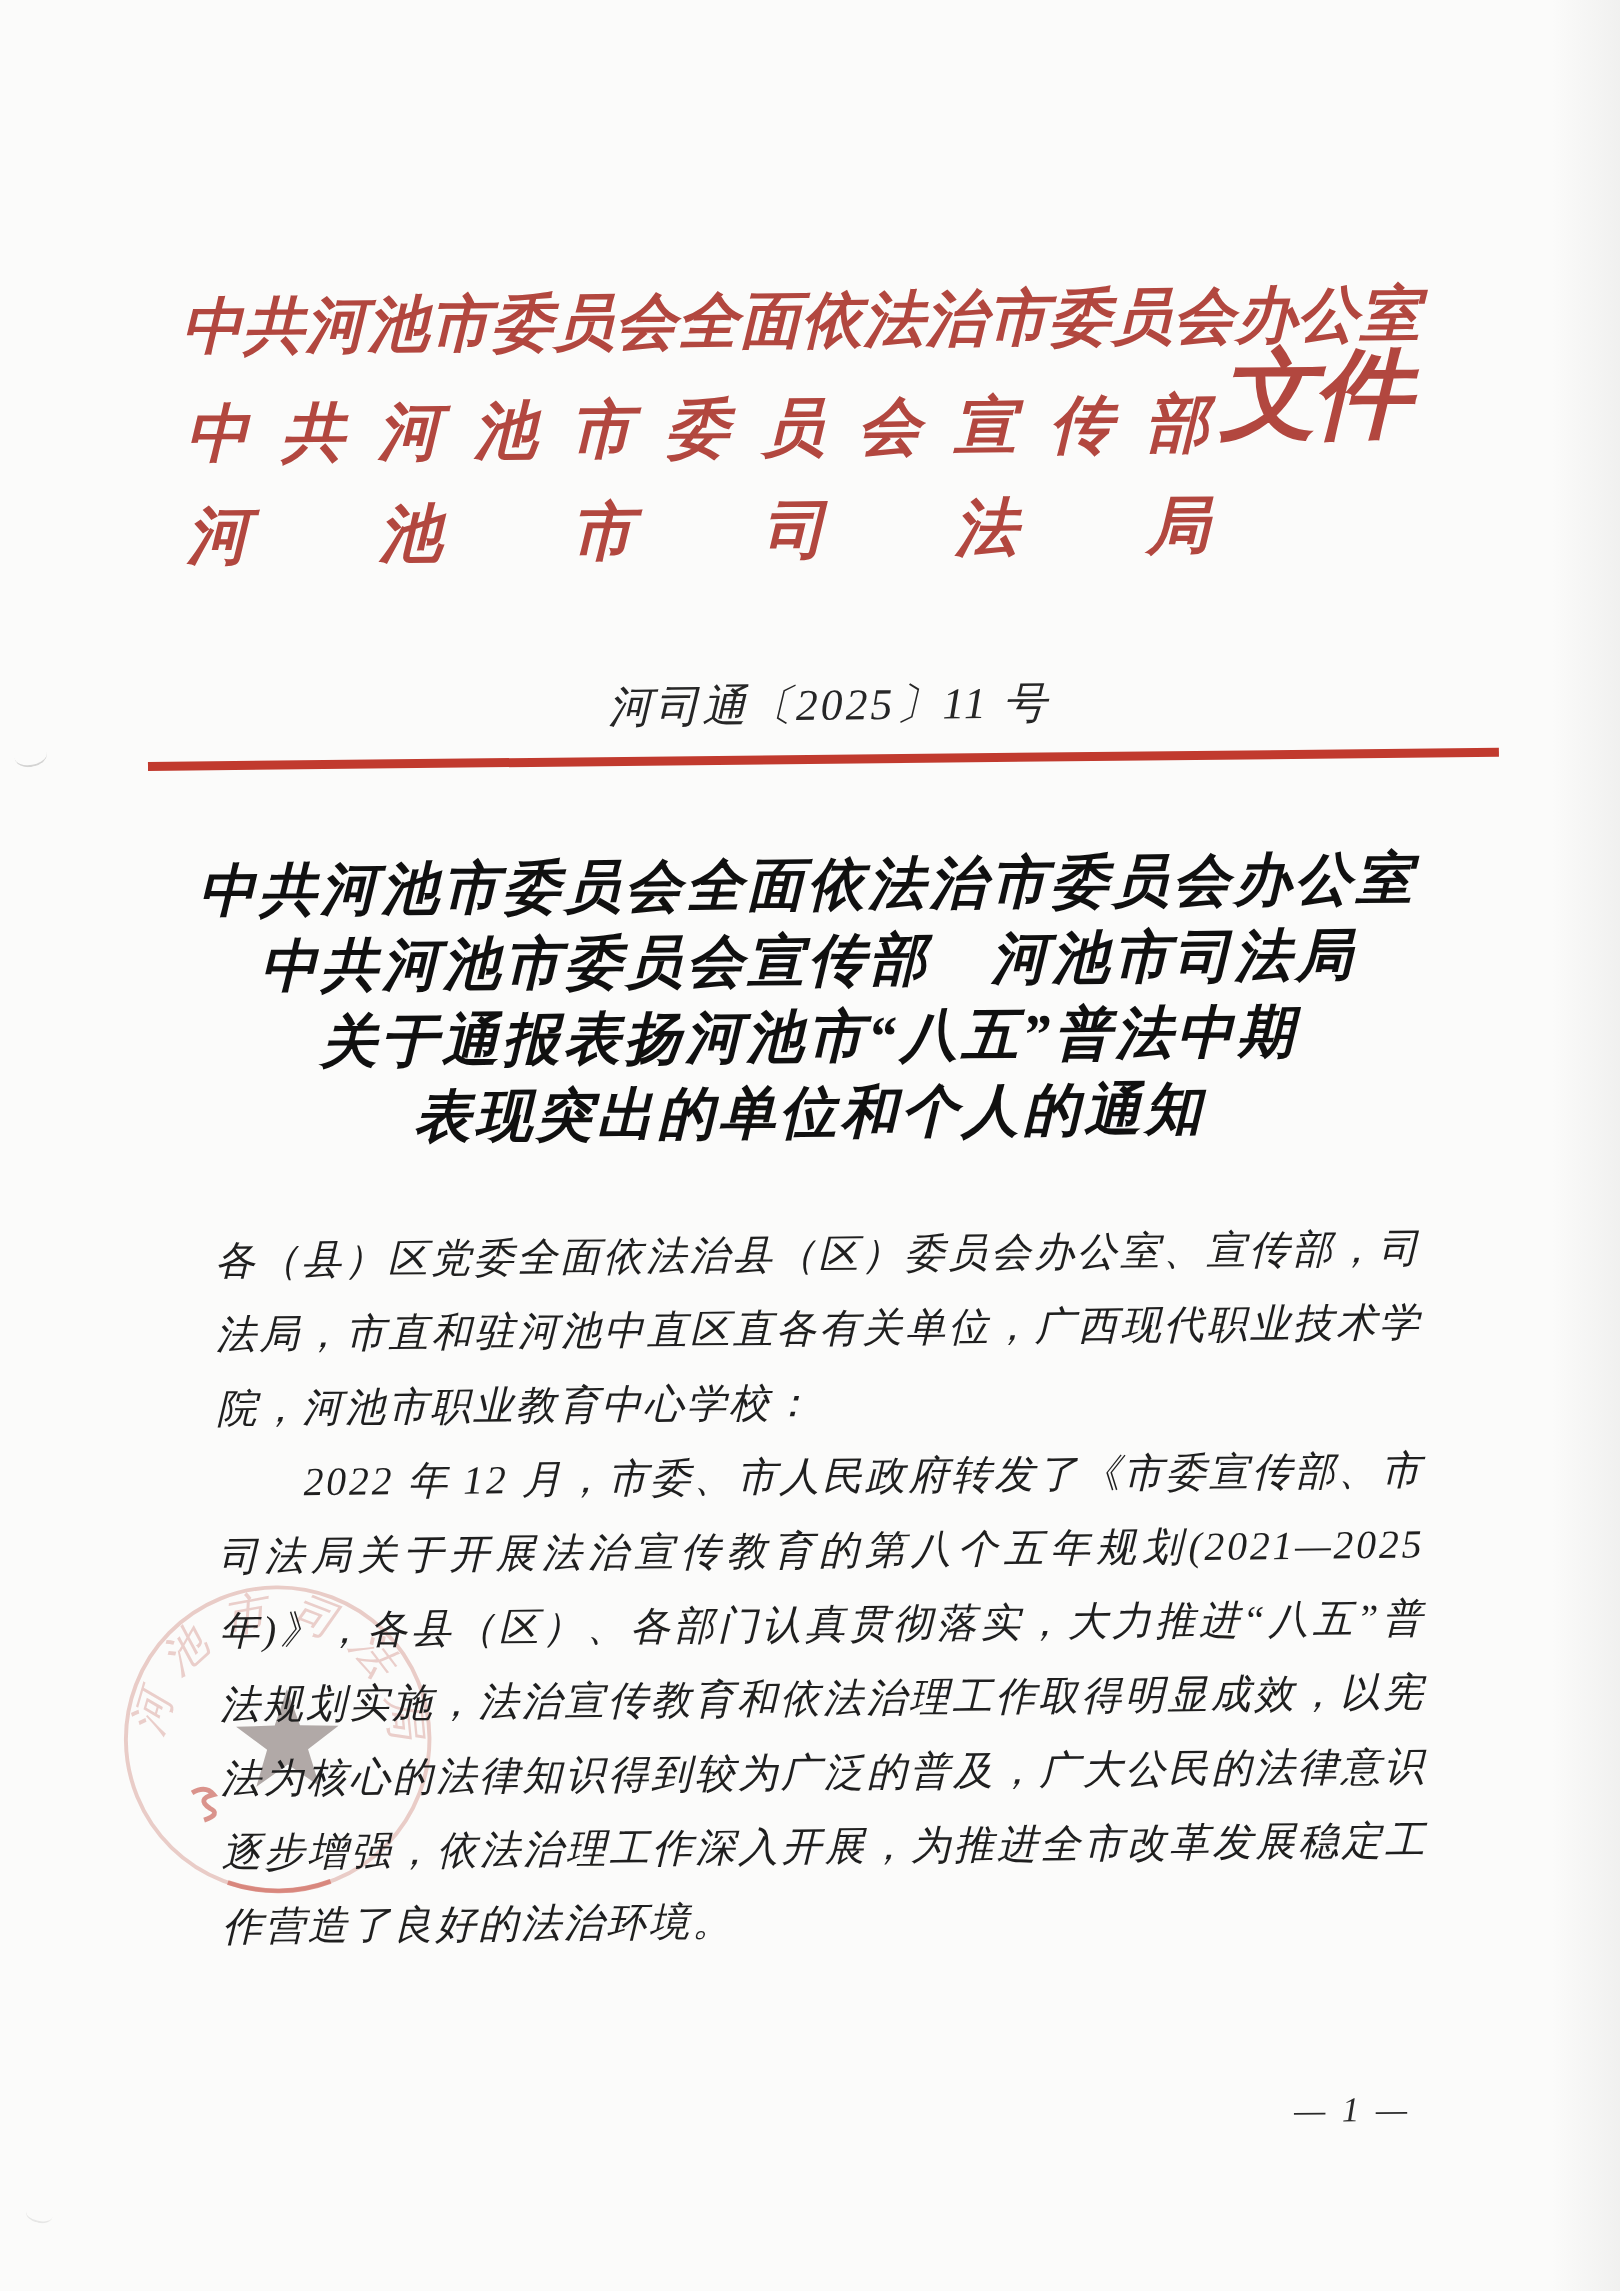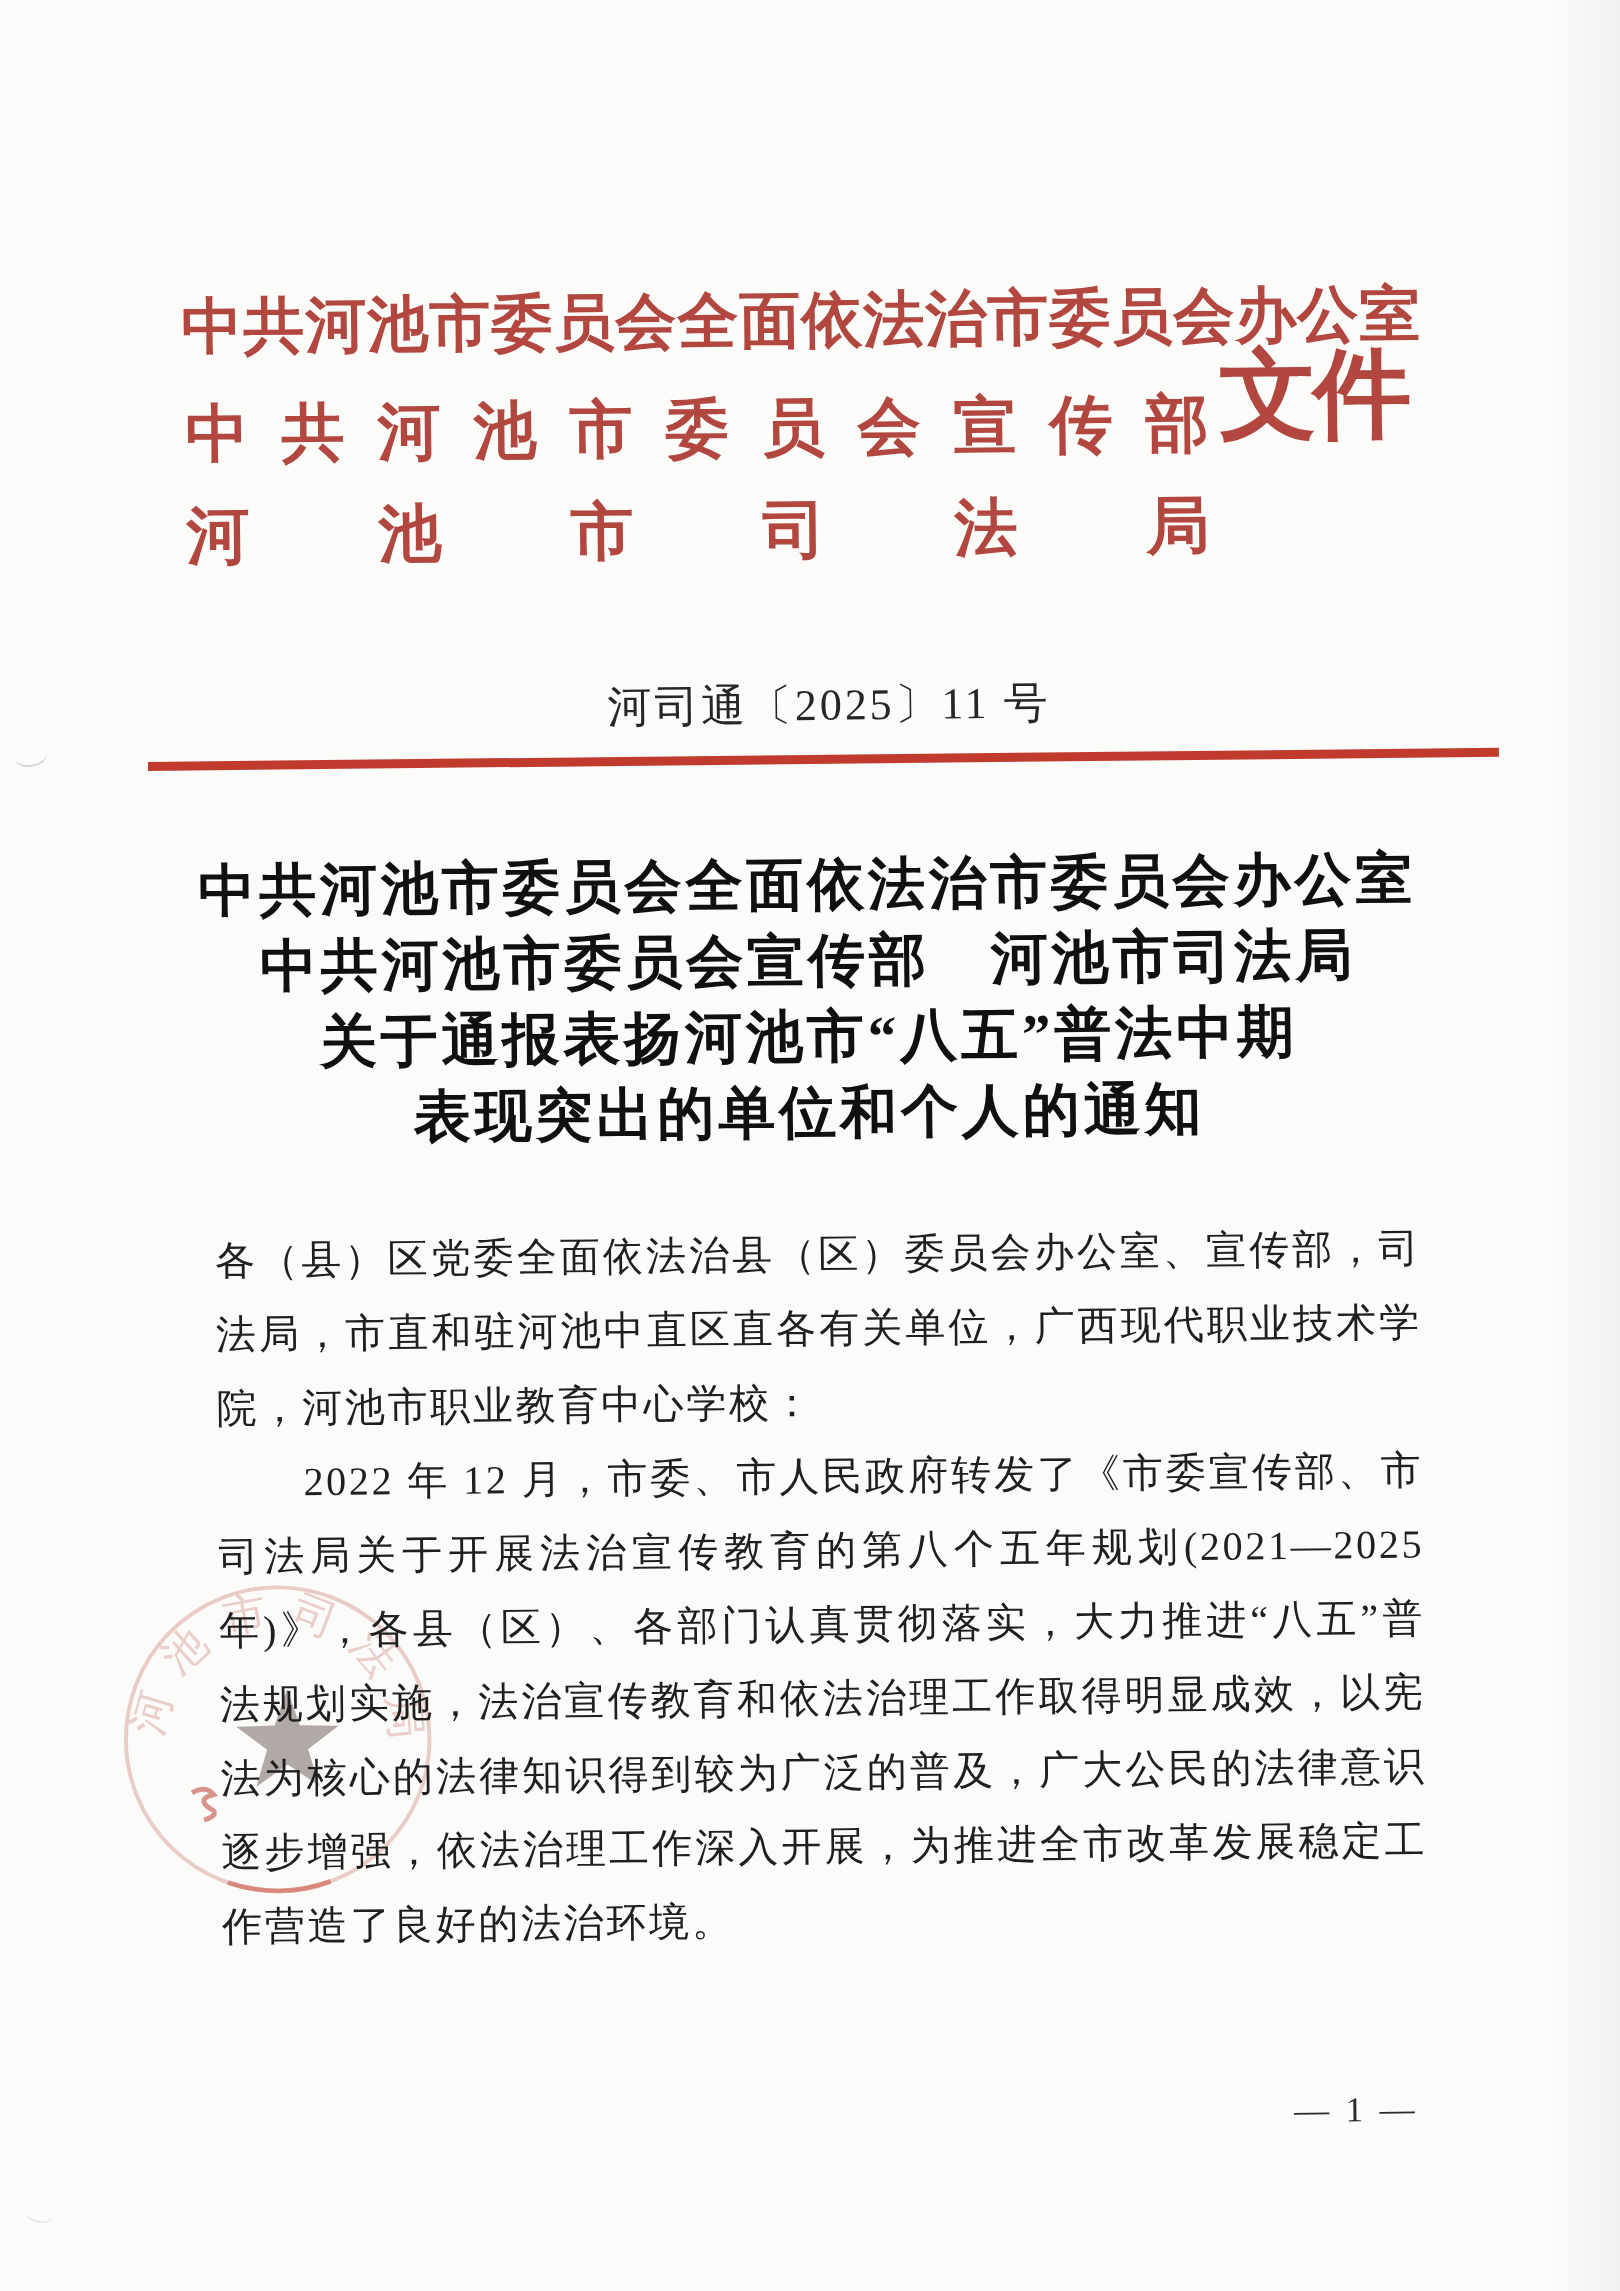--- a/index.html
+++ b/index.html
@@ -7,20 +7,21 @@
     padding: 0;
     background: #fbfbfa;
     font-family: "Liberation Serif", "DejaVu Serif", serif;
   }
   .page {
     position: relative;
     width: 1620px;
     height: 2292px;
     background: #fbfbfa;
     overflow: hidden;
+    font-style: italic;
   }
   
   .scan {
     position: absolute;
     left: 0; top: 0;
     width: 1620px;
     height: 2292px;
     transform: rotate(-0.6deg);
     transform-origin: 50% 50%;
   }

